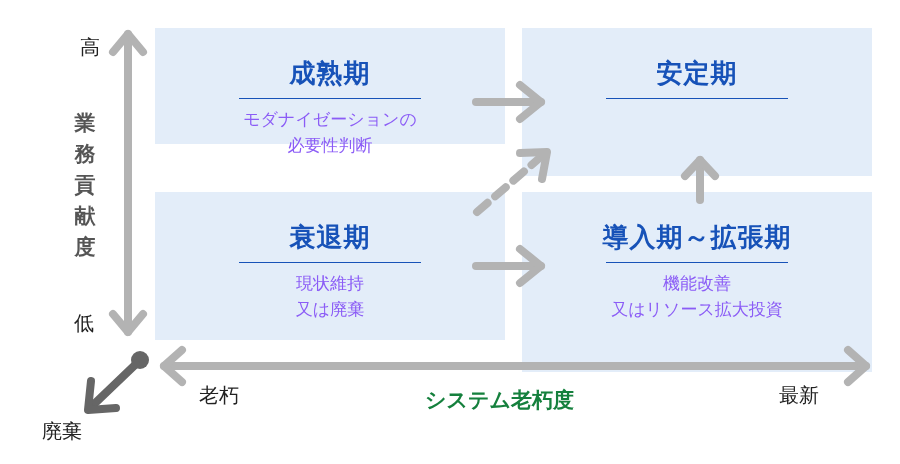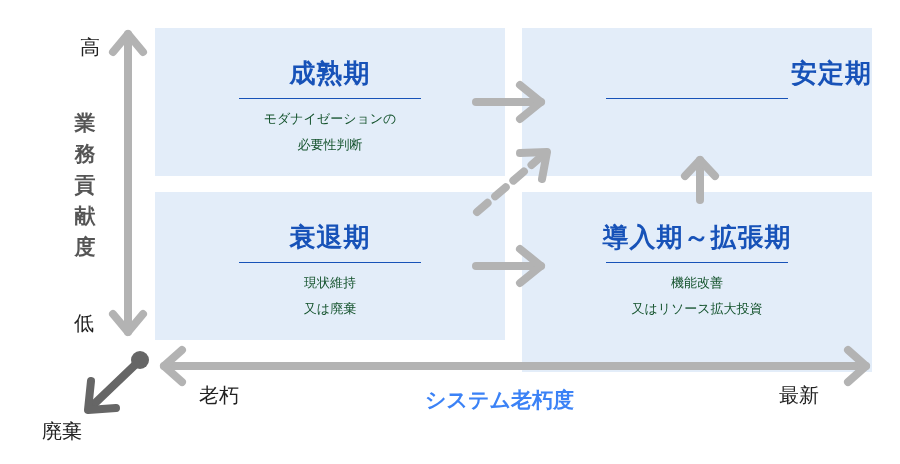--- a/index.html
+++ b/index.html
@@ -4,43 +4,43 @@
 <style>
   html, body { margin: 0; padding: 0; background: #ffffff; }
   body { width: 900px; height: 464px; position: relative; overflow: hidden;
          font-family: "DejaVu Sans", "Liberation Sans", sans-serif; }
   .quad { position: absolute; background: #e3edf9; text-align: center; }
   .quad .title { position: absolute; left: 0; right: 0; top: 28px;
                  font-size: 26px; font-weight: bold; color: #1752b8; letter-spacing: 1px; }
   .quad .rule { position: absolute; left: 50%; width: 182px; margin-left: -91px; top: 70px;
                 height: 0; border-top: 1.5px solid #1752b8; }
   .quad .desc { position: absolute; left: 0; right: 0; top: 78px;
-                font-size: 13px; line-height: 26px; color: #14532d; }
+                font-size: 17px; line-height: 26px; color: #8b5cf6; }
   .quad .desc span { display: block; }
   svg.overlay { position: absolute; left: 0; top: 0; }
   .label { position: absolute; color: #222; font-size: 20px; white-space: nowrap; }
   .axis-title-v { position: absolute; left: 70px; top: 108px; width: 30px;
                   font-size: 21px; font-weight: bold; color: #555; line-height: 31px; text-align: center; }
   .axis-title-v span { display: block; }
   .axis-title-h { position: absolute; left: 425px; top: 386px; font-size: 21px; font-weight: bold;
-                  color: #3b82f6; white-space: nowrap; text-align: right; }
+                  color: #15803d; white-space: nowrap; text-align: right; }
 </style>
 </head>
 <body>
 
-<div class="quad" style="left:155px; top:28px; width:350px; height:148px;">
+<div class="quad" style="left:155px; top:28px; width:350px; height:116px;">
   <div class="title">成熟期</div>
   <div class="rule"></div>
   <div class="desc">
     <span>モダナイゼーションの</span>
     <span>必要性判断</span>
   </div>
 </div>
 
-<div class="quad" style="left:522px; top:28px; width:350px; height:148px;text-align:right;">
+<div class="quad" style="left:522px; top:28px; width:350px; height:148px;">
   <div class="title">安定期</div>
   <div class="rule"></div>
 </div>
 
 <div class="quad" style="left:155px; top:192px; width:350px; height:148px;text-align:center;">
   <div class="title">衰退期</div>
   <div class="rule"></div>
   <div class="desc">
     <span>現状維持</span>
     <span>又は廃棄</span>

